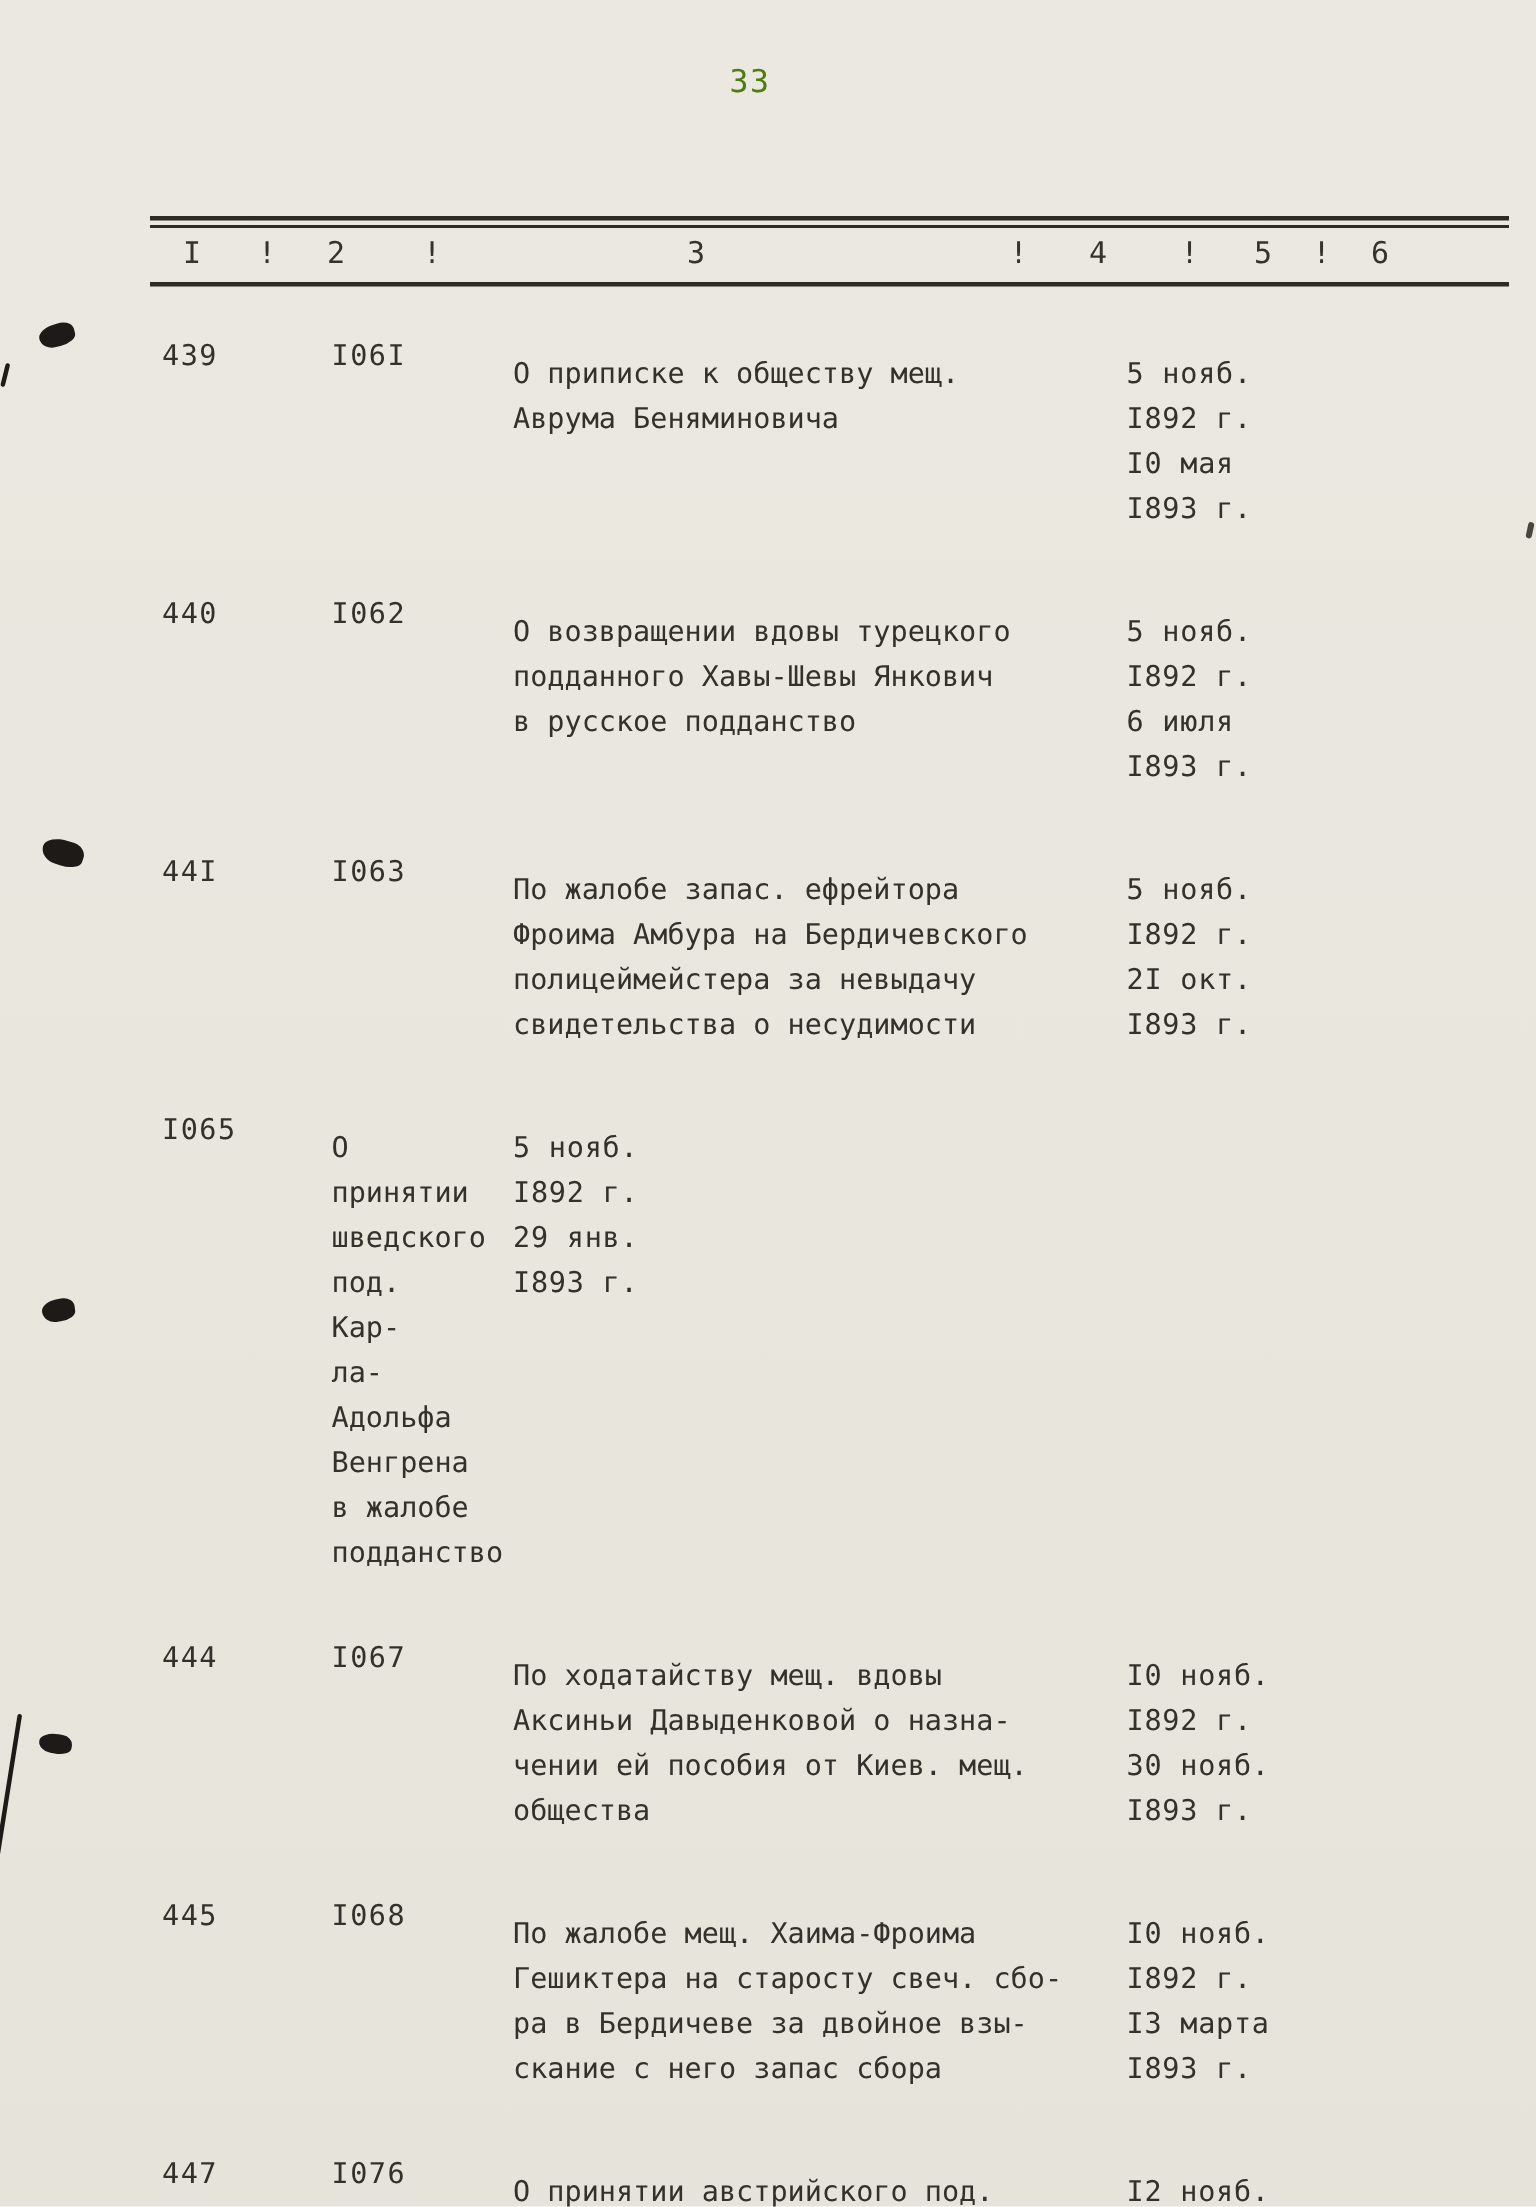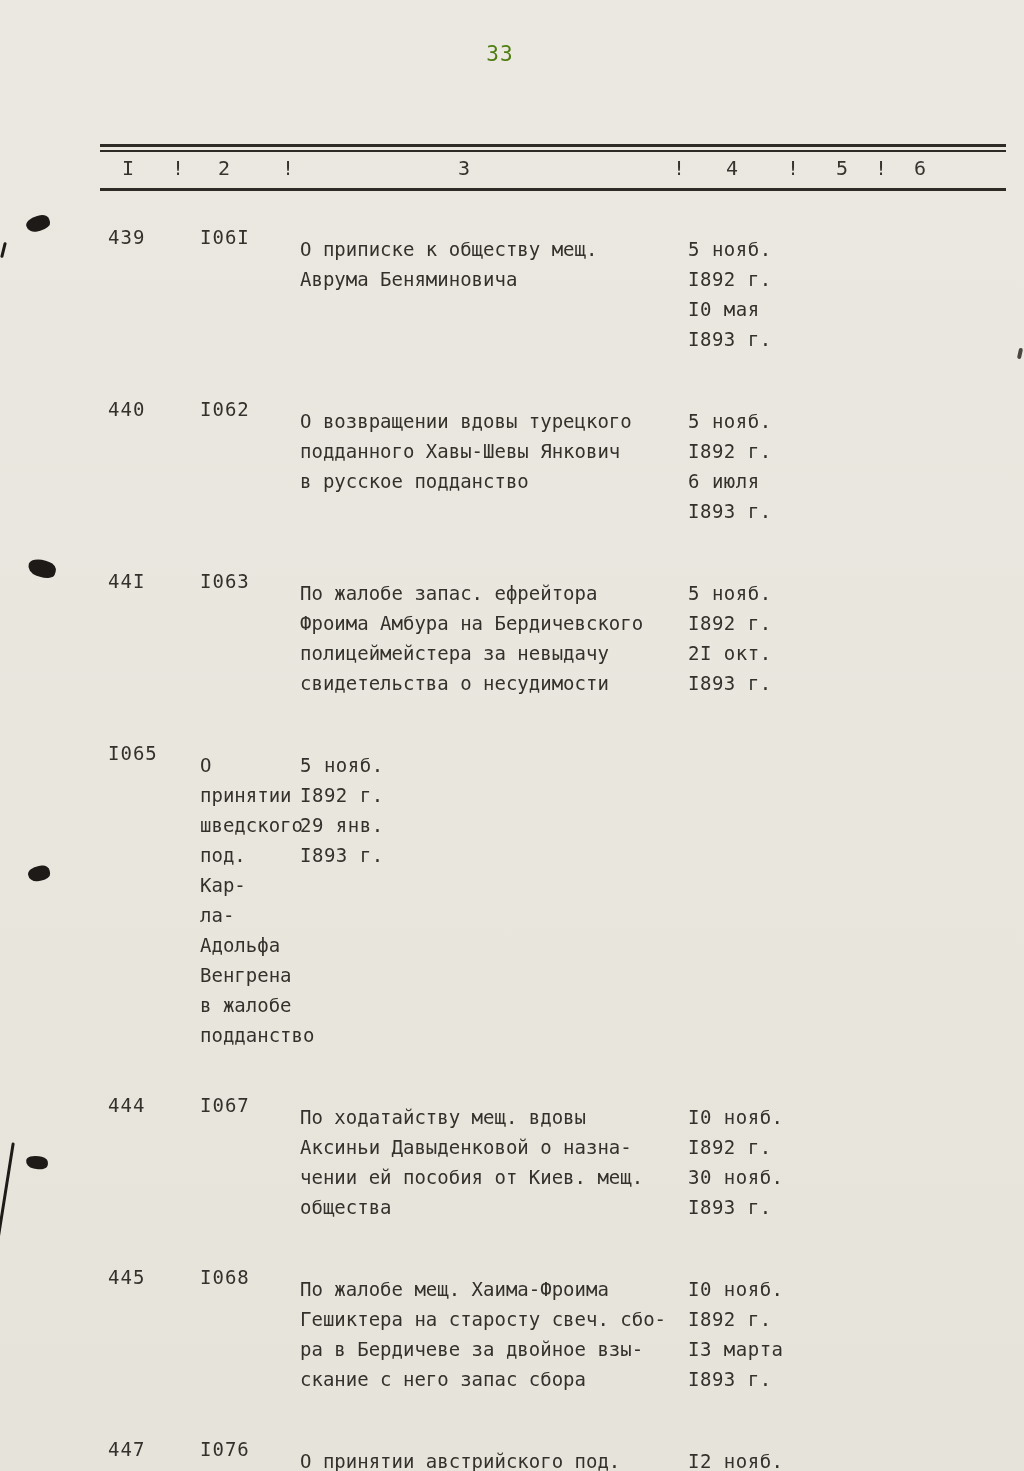--- a/index.html
+++ b/index.html
@@ -23,21 +23,21 @@
   .h1{left:122px}.hs1{left:172px}.h2{left:218px}.hs2{left:282px}
   .h3{left:458px}.hs3{left:673px}.h4{left:726px}.hs4{left:787px}
   .h5{left:836px}.hs5{left:875px}.h6{left:914px}
   
   .rows{position:absolute;top:222px;left:0;width:1024px;}
   .row{
     display:grid;
     grid-template-columns:92px 100px 388px 200px;
     padding-left:108px;
     margin-bottom:40px;
-    font-size:19px;line-height:30px;color:#34312c;
+    font-size:19px;line-height:30px;color:#34312c;gap:21px;
   }
   .pre{white-space:pre-line;margin-top:12px;}
   .col1,.col2{letter-spacing:1px;}
   .dates{letter-spacing:0.5px;}
   
   .blot{position:absolute;background:#1d1a17;border-radius:62% 38% 55% 45%/55% 50% 45% 60%;}
   .blot-1{left:26px;top:216px;width:24px;height:15px;transform:rotate(-14deg);}
   .blot-2{left:28px;top:560px;width:28px;height:17px;transform:rotate(18deg);}
   .blot-3{left:28px;top:866px;width:22px;height:15px;transform:rotate(-8deg);}
   .blot-4{left:26px;top:1156px;width:22px;height:13px;transform:rotate(10deg);}

